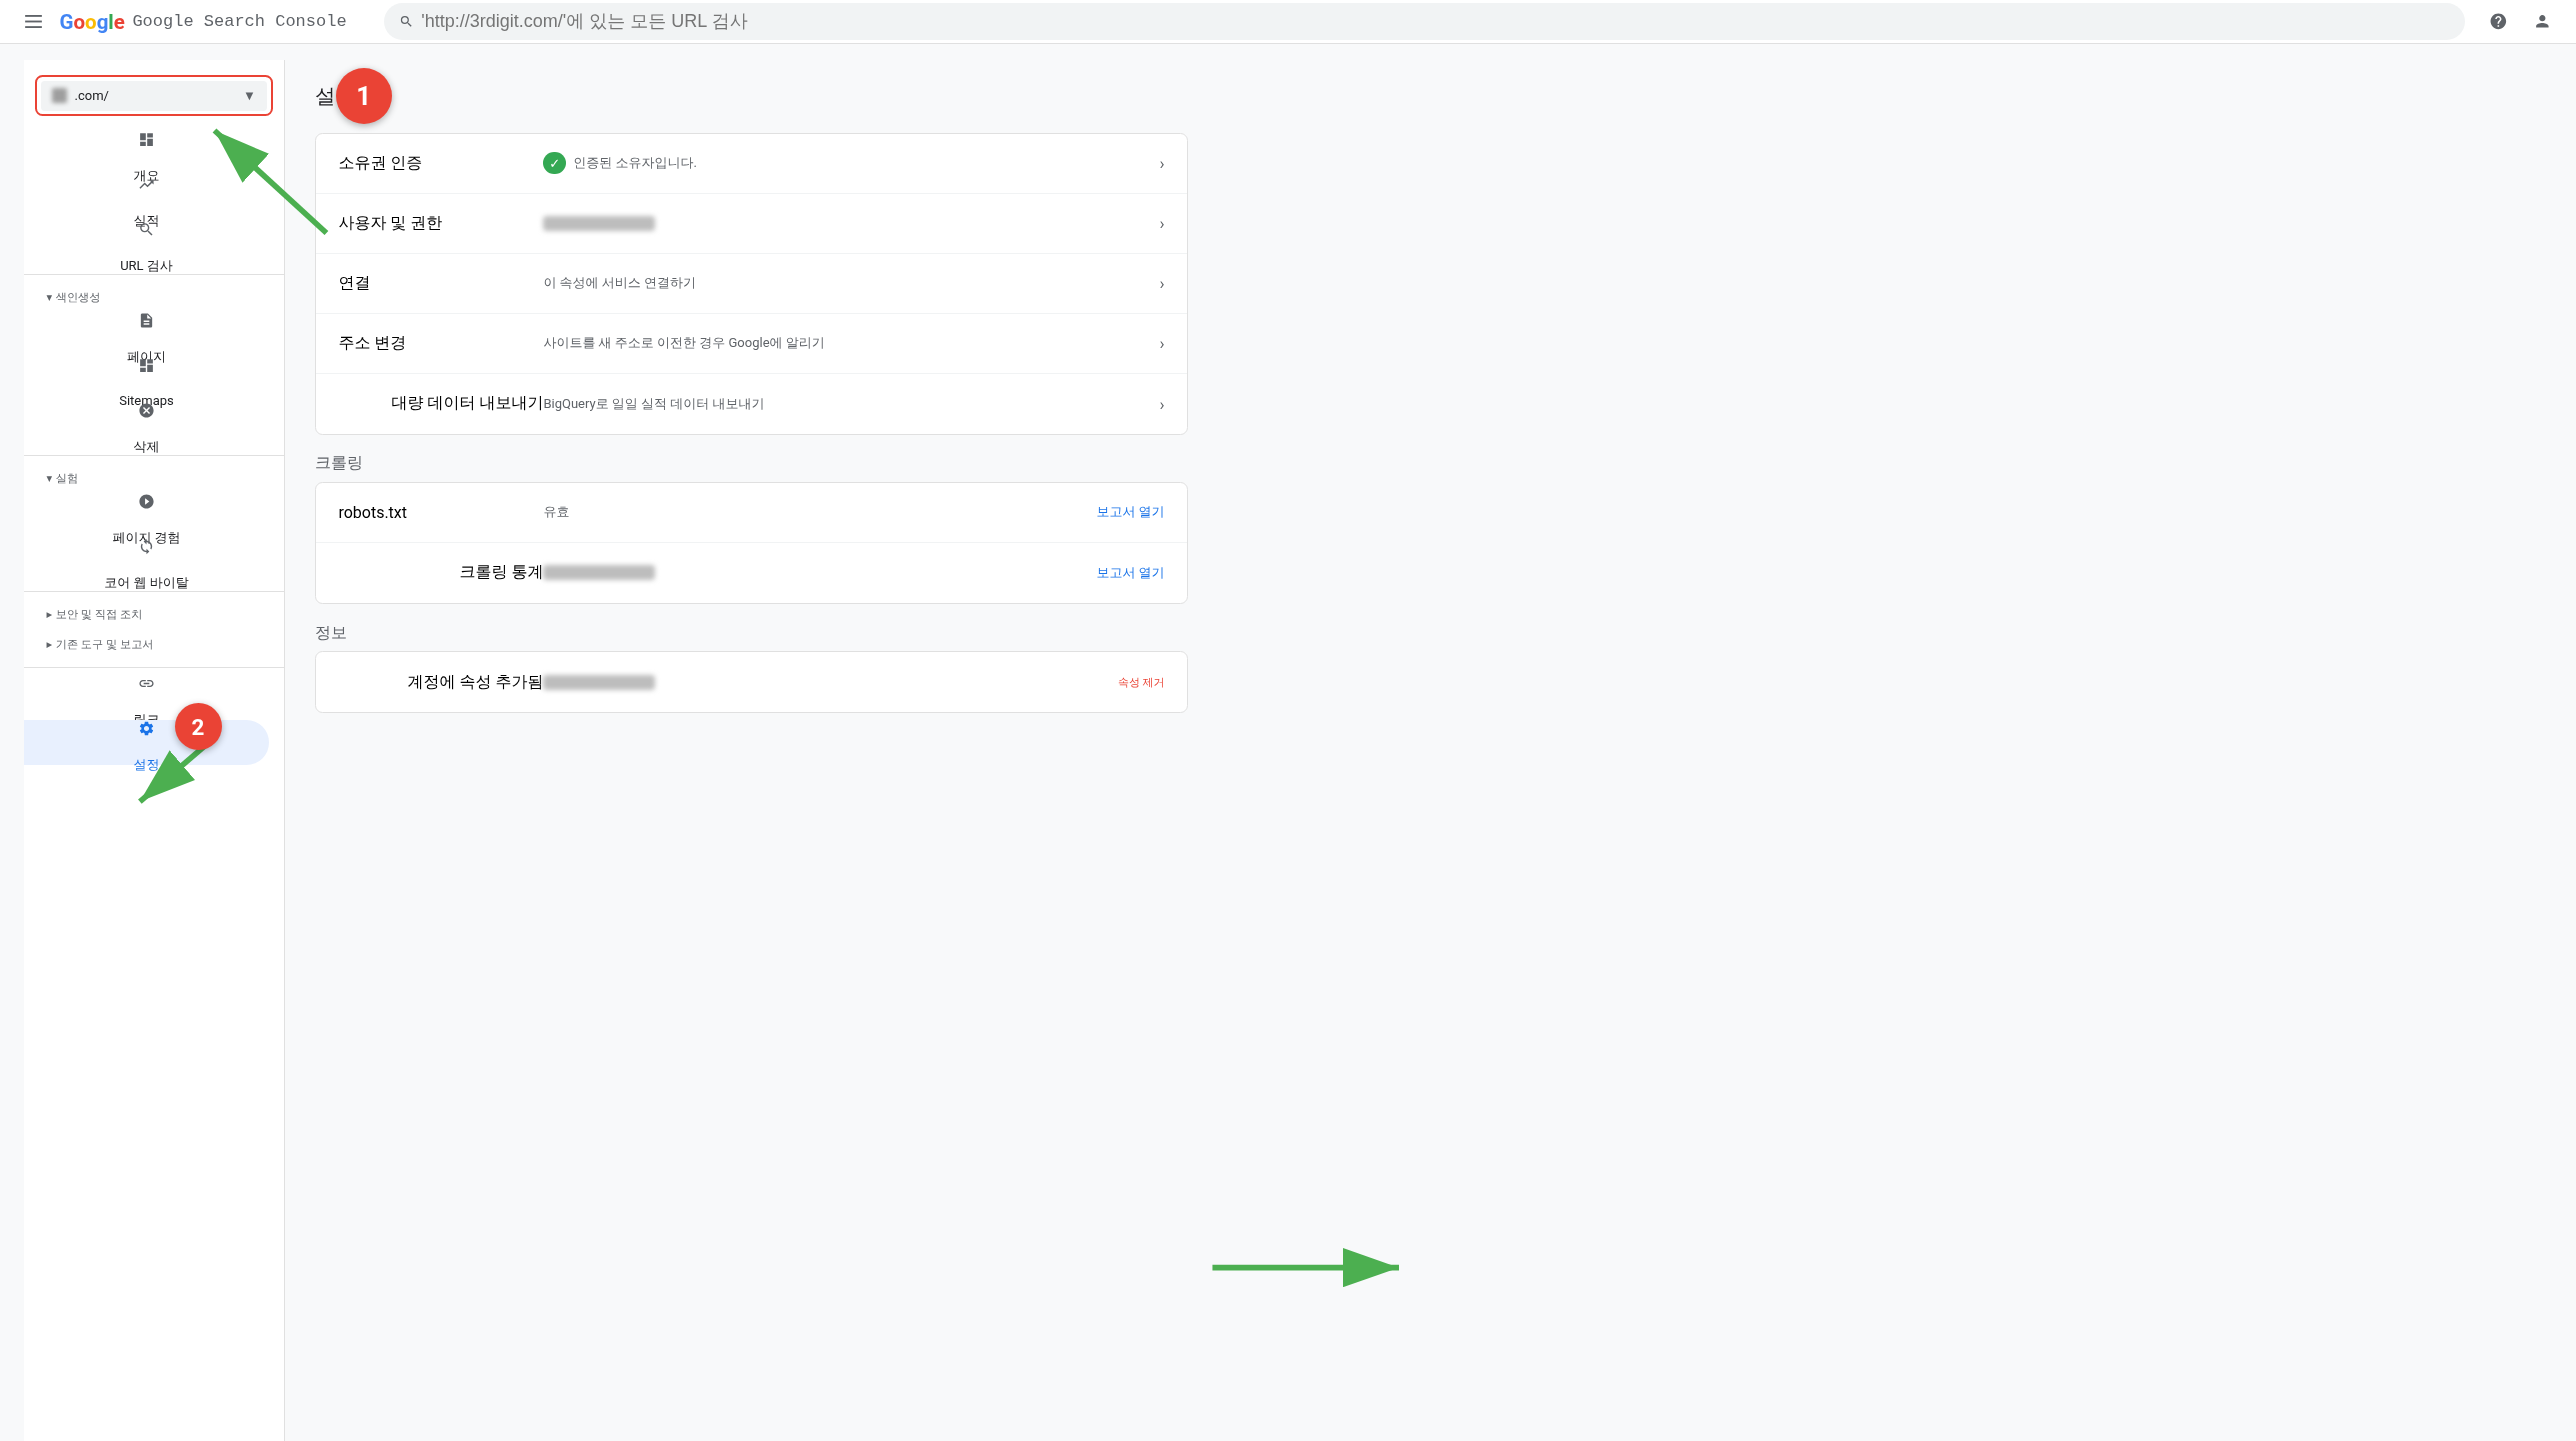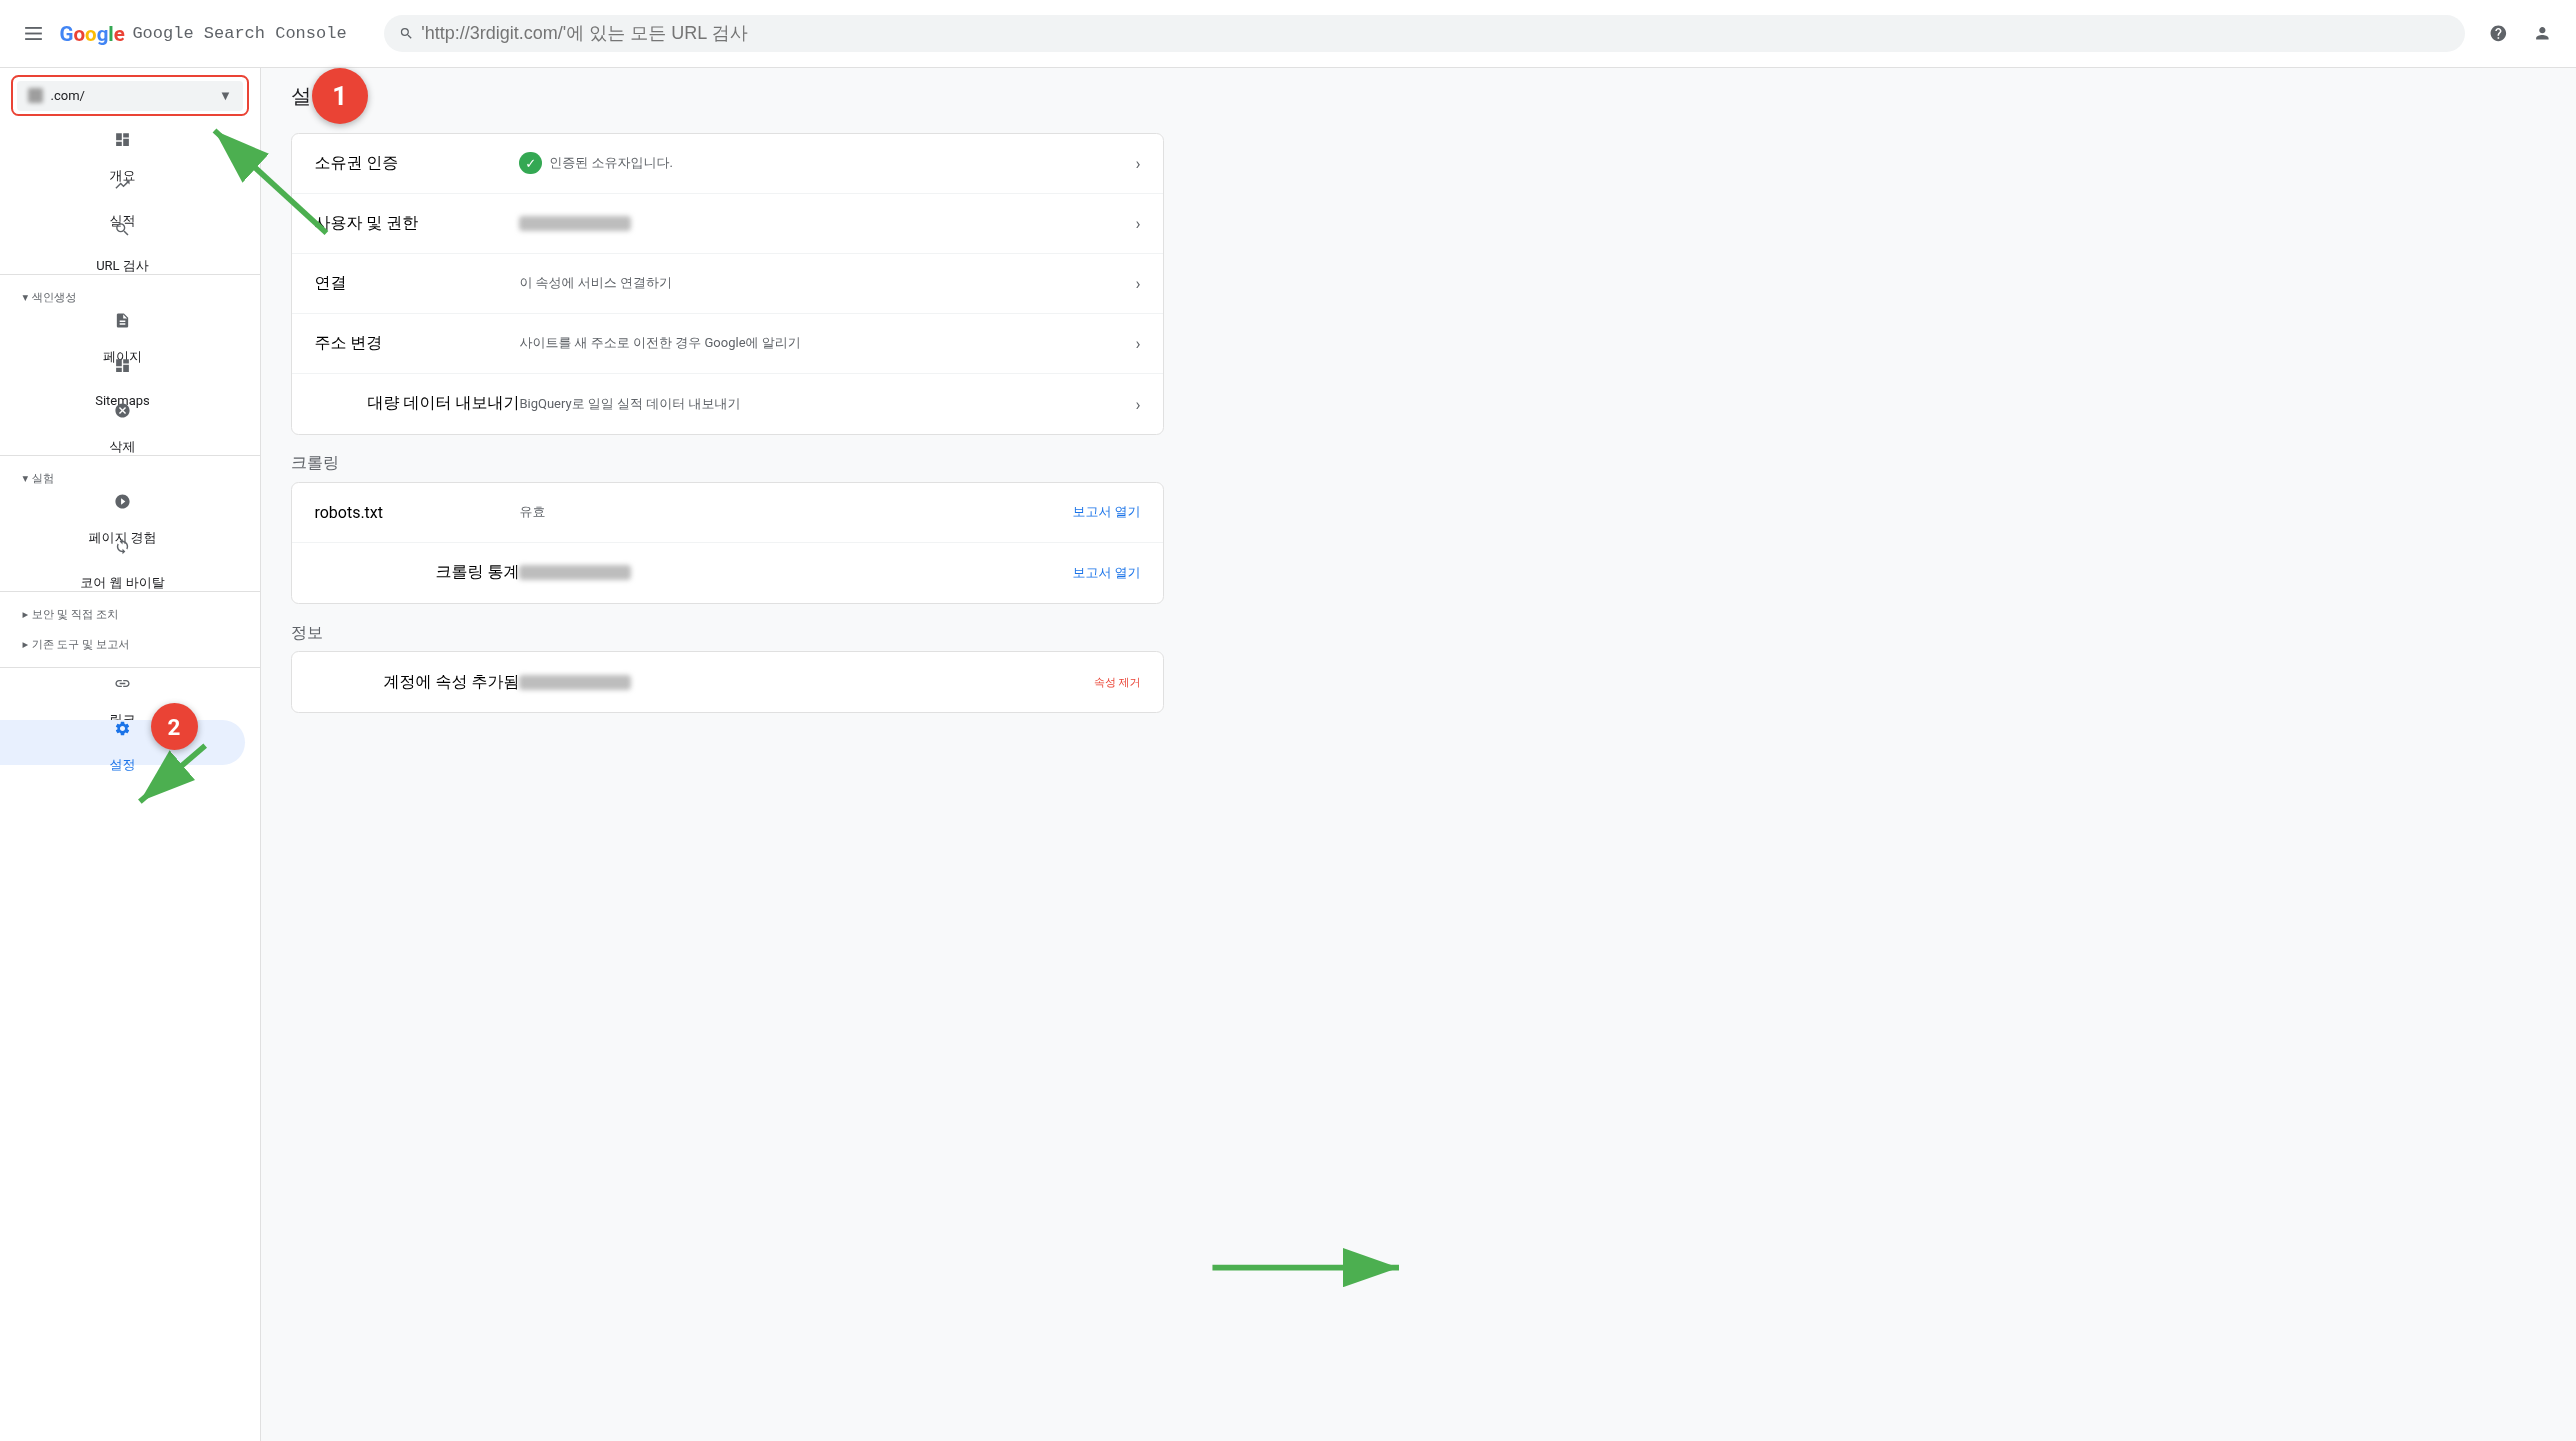--- a/index.html
+++ b/index.html
@@ -4,21 +4,21 @@
   <style>
     * { box-sizing: border-box; margin: 0; padding: 0; }
     body { font-family: 'Roboto', Arial, sans-serif; background: #f8f9fa; color: #202124; font-size: 13px; }
 
     
     .topbar {
       display: flex;
       align-items: center;
       background: #fff;
       border-bottom: 0.9px solid #e0e0e0;
-      height: 68px;
+      height: 44px;
       padding: 0 15px;
       position: fixed;
       top: 0; left: 0; right: 0;
       z-index: 100;
     }
     .topbar-menu-icon {
       width: 37px; height: 37px;
       display: flex; align-items: center; justify-content: center;
       cursor: pointer; margin-right: 7.5px; border-radius: 50%;
     }
@@ -57,20 +57,21 @@
       display: flex; align-items: center; justify-content: center;
       cursor: pointer;
       border: none; background: transparent;
       font-size: 18.7px; color: #5f6368;
     }
 
     
     .layout {
       display: flex;
       margin-top: 60px;
+      margin-left: 24px;
     }
 
     
     .sidebar {
       width: 261px;
       min-height: calc(100vh - 60px);
       background: #fff;
       border-right: 0.9px solid #e0e0e0;
       padding: 7.5px 0;
       flex-shrink: 0;

